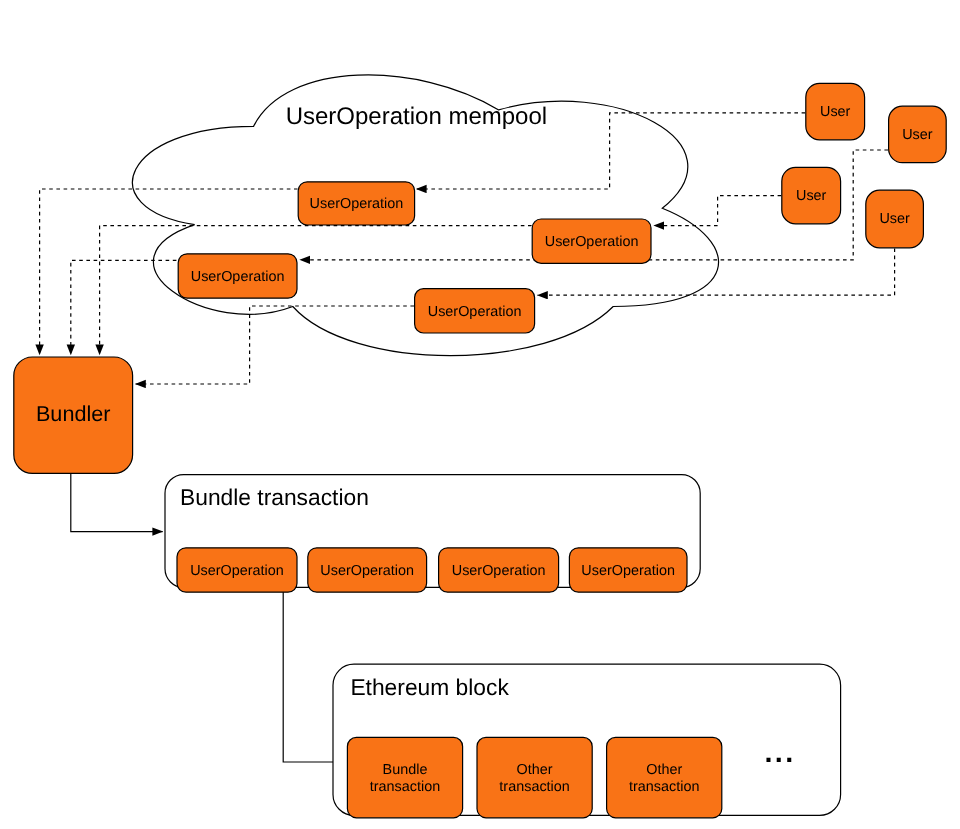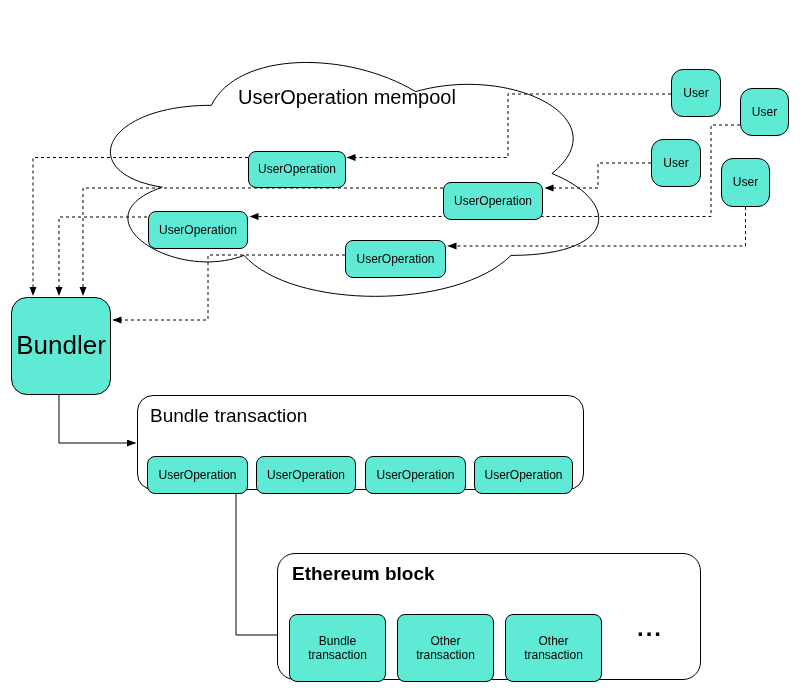--- a/index.html
+++ b/index.html
@@ -8,33 +8,33 @@
     width: 800px;
     height: 691px;
     background: #ffffff;
     font-family: "Liberation Sans", sans-serif;
     color: #000000;
     overflow: hidden;
   }
   .node {
     position: absolute;
     box-sizing: border-box;
-    background: #5eead4;
+    background: #f97316;
     border: 1px solid #000000;
     display: flex;
     align-items: center;
     justify-content: center;
     text-align: center;
     font-size: 12px;
     line-height: 1.2;
     z-index: 2;
   }
   .node-sm { border-radius: 8px; margin-top: 13px; }
   .node-user { border-radius: 12px; }
-  .node-bundler { border-radius: 16px; font-size: 26px; }
+  .node-bundler { border-radius: 16px; font-size: 18px; }
   .container-box {
     position: absolute;
     box-sizing: border-box;
     background: #ffffff;
     border: 1px solid #000000;
     z-index: 1;
   }
   .rad16 { border-radius: 16px; }
   .rad18 { border-radius: 18px; }
   .title {
@@ -139,21 +139,21 @@
     <span>UserOperation</span>
   </div>
   <div class="node node-sm" style="left:365px; top:443px; width:101px; height:38px;">
     <span>UserOperation</span>
   </div>
   <div class="node node-sm" style="left:474px; top:443px; width:99px; height:38px;">
     <span>UserOperation</span>
   </div>
 
   <div class="container-box rad18" style="left:277px; top:553px; width:424px; height:127px;"></div>
-  <div class="title" style="left:292px; top:563px;font-weight:bold;">Ethereum block</div>
+  <div class="title" style="left:292px; top:563px;">Ethereum block</div>
   <div class="node node-sm" style="left:289px; top:601px; width:97px; height:68px; padding:0 8px;">
     <span>Bundle transaction</span>
   </div>
   <div class="node node-sm" style="left:397px; top:601px; width:97px; height:68px; padding:0 8px;">
     <span>Other transaction</span>
   </div>
   <div class="node node-sm" style="left:505px; top:601px; width:97px; height:68px; padding:0 8px;">
     <span>Other transaction</span>
   </div>
   <div class="ellipsis" style="left:628px; top:608px; width:44px; height:40px;">...</div>

